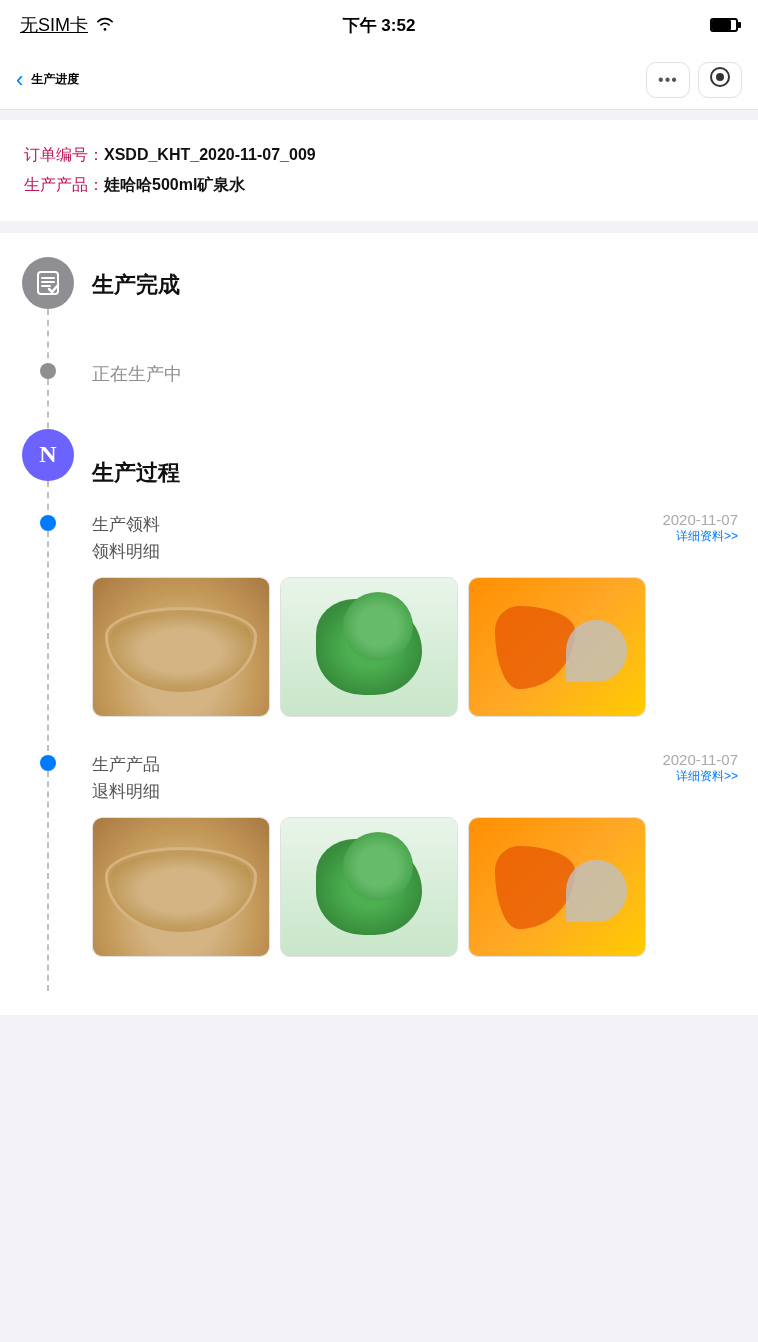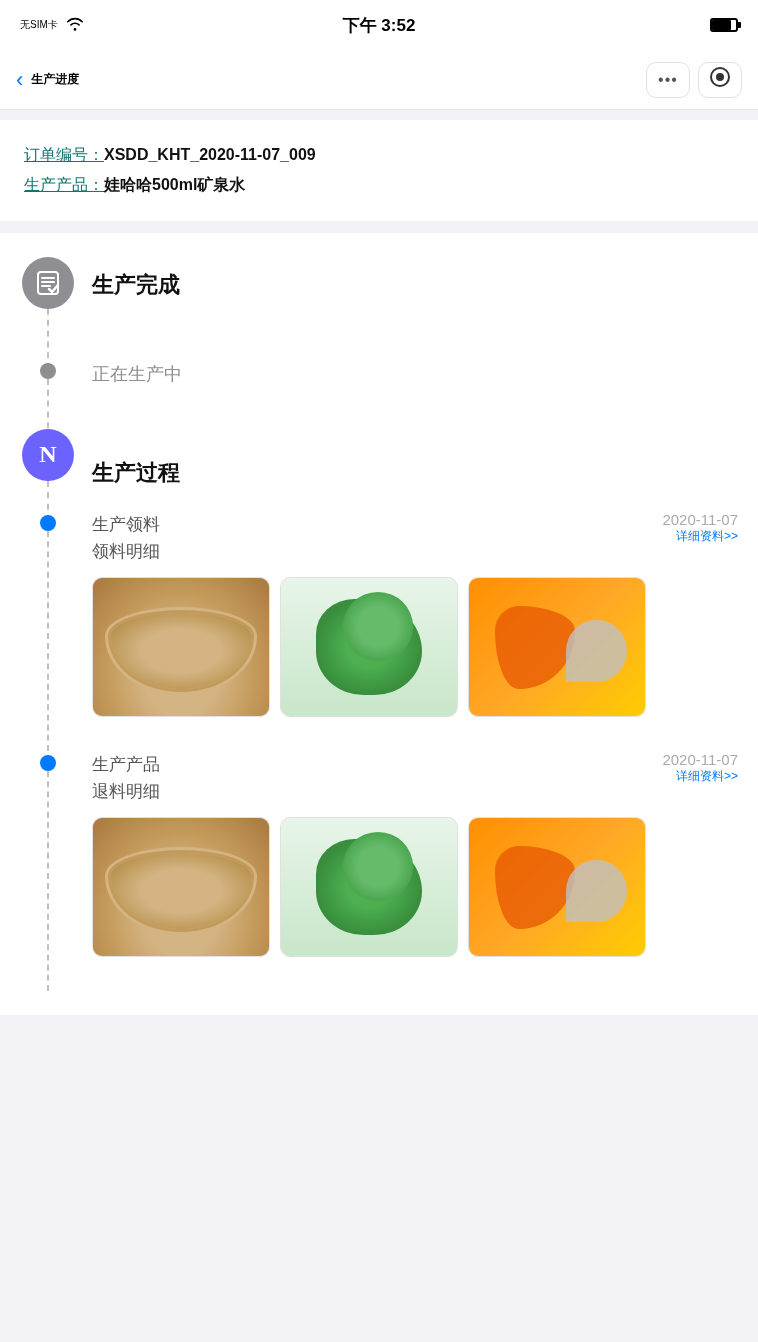--- a/index.html
+++ b/index.html
@@ -18,23 +18,24 @@
       height: 50px;
       display: flex;
       align-items: center;
       justify-content: space-between;
       padding: 0 20px;
     }
     .status-left {
       display: flex;
       align-items: center;
       gap: 8px;
-      font-size: 10px;
+      font-size: 18px;
       font-weight: 500;
       color: #000;
+      text-decoration: underline;
     }
     .status-center {
       font-size: 17px;
       font-weight: 600;
       color: #000;
       position: absolute;
       left: 50%;
       transform: translateX(-50%);
     }
     .status-right {
@@ -110,22 +111,21 @@
       background: #fff;
       padding: 20px 24px;
       margin-top: 10px;
     }
     .order-info-row {
       font-size: 16px;
       color: #222;
       line-height: 1.9;
     }
     .order-info-row span.label {
-      color: #0f766e;
-      text-decoration: underline;
+      color: #be185d;
     }
     .order-info-row span.value {
       font-weight: 600;
       color: #111;
     }
 
     
     .timeline-section {
       background: #fff;
       margin-top: 12px;

